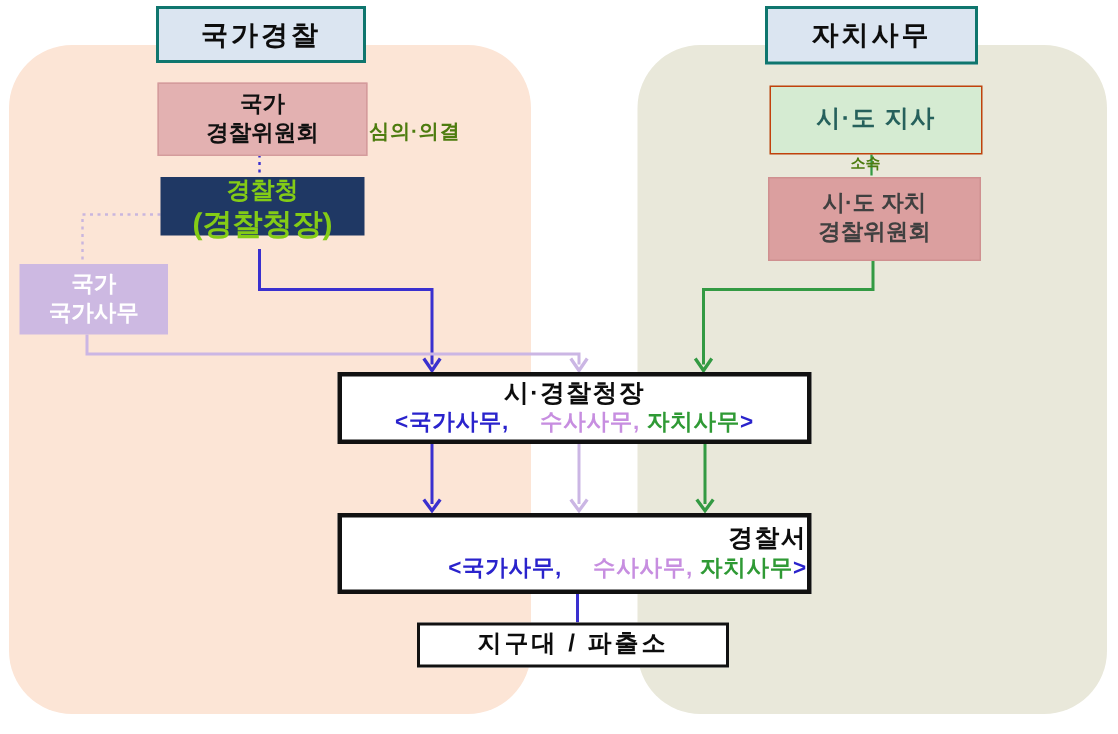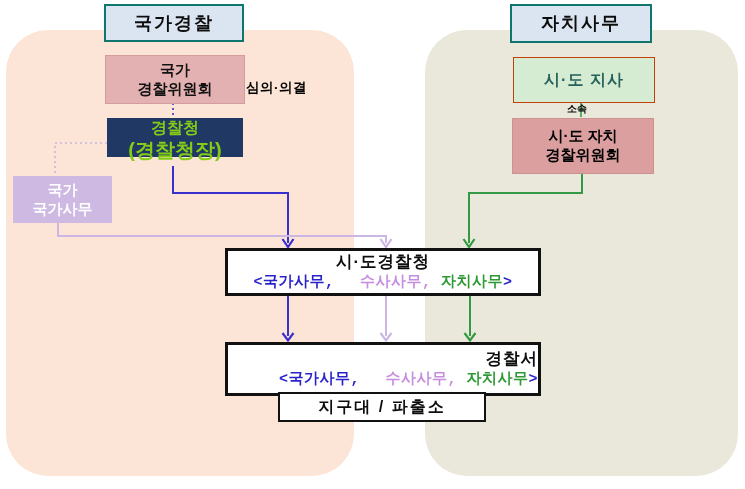--- a/index.html
+++ b/index.html
@@ -19,31 +19,31 @@
     background:#dbe5f1;border:2px solid #0f766e;font-size:18px;color:#0d0d0d;
     letter-spacing:2px;
   }
   .hdr-left{left:104px;top:4px;width:136px;height:34px;}
   .hdr-right{left:510px;top:4px;width:138px;height:35px;}
   .rose1{left:105px;top:55px;width:138px;height:47px;background:#e3b1b1;border:1px solid #d49c9c;color:#111;font-size:15px;}
   .navy{left:107px;top:118px;width:136px;height:39px;background:#1f3864;color:#84cc16;font-size:16px;justify-content:space-between;}
   .navy .sub{font-size:20px;}
   .lav{left:13px;top:176px;width:99px;height:47px;background:#cdb9e2;color:#ffffff;font-size:15px;}
   .greenbox{left:513px;top:57px;width:140px;height:44px;background:#d5ebd2;border:1px solid #c2410c;color:#26615c;font-size:16px;letter-spacing:1px;}
-  .rose2{left:512px;top:118px;width:140px;height:54px;background:#db9f9f;border:1px solid #cf9090;color:#000000;font-size:15px;}
-  .ann{position:absolute;z-index:4;color:#000000;}
+  .rose2{left:512px;top:118px;width:140px;height:54px;background:#db9f9f;border:1px solid #cf9090;color:#404040;font-size:15px;}
+  .ann{position:absolute;z-index:4;color:#4d7c0f;}
   .ann-review{left:246px;top:79px;font-size:13.5px;letter-spacing:0.5px;}
   .ann-belong{left:557px;top:102px;width:40px;font-size:10px;text-align:center;}
   .whitebox{background:#ffffff;border:3px solid #111111;color:#0d0d0d;}
   .boxA{left:225px;top:248px;width:310px;height:42px;}
   .boxB{left:225px;top:342px;width:310px;height:48px;align-items:flex-end;}
-  .boxC{left:278px;top:392px;width:204px;height:26px;border-width:2px;font-size:16px;letter-spacing:2px;}
+  .boxC{left:278px;top:415px;width:204px;height:26px;border-width:2px;font-size:16px;letter-spacing:2px;}
   .btitle{font-size:16.5px;letter-spacing:1px;}
   .duties{font-size:15px;letter-spacing:0.5px;}
-  .duties span{white-space:pre;font-family:Liberation Mono, monospace;}
+  .duties span{white-space:pre;}
   .d-nat{color:#2a23cc;}
   .d-inv{color:#c78ee0;margin-left:16px;}
   .d-mun{color:#2f9a35;}
 </style>
 </head>
 <body>
 
 <div class="stage">
 
   <div class="bg bg-left"></div>
@@ -113,21 +113,21 @@
     <span>시·도 지사</span>
   </div>
   <div class="ann ann-belong">소속</div>
 
   <div class="box rose2">
     <span>시·도 자치</span>
     <span>경찰위원회</span>
   </div>
 
   <div class="box whitebox boxA">
-    <span class="btitle">시·도경찰청</span>
+    <span class="btitle">시·경찰청장</span>
     <span class="duties"><span class="d-nat">&lt;국가사무,</span><span class="d-inv"> 수사사무,</span><span class="d-mun"> 자치사무</span><span class="d-nat">&gt;</span></span>
   </div>
 
   <div class="box whitebox boxB">
     <span class="btitle">경찰서</span>
     <span class="duties"><span class="d-nat">&lt;국가사무,</span><span class="d-inv"> 수사사무,</span><span class="d-mun"> 자치사무</span><span class="d-nat">&gt;</span></span>
   </div>
 
   <div class="box whitebox boxC">
     <span>지구대 / 파출소</span>

